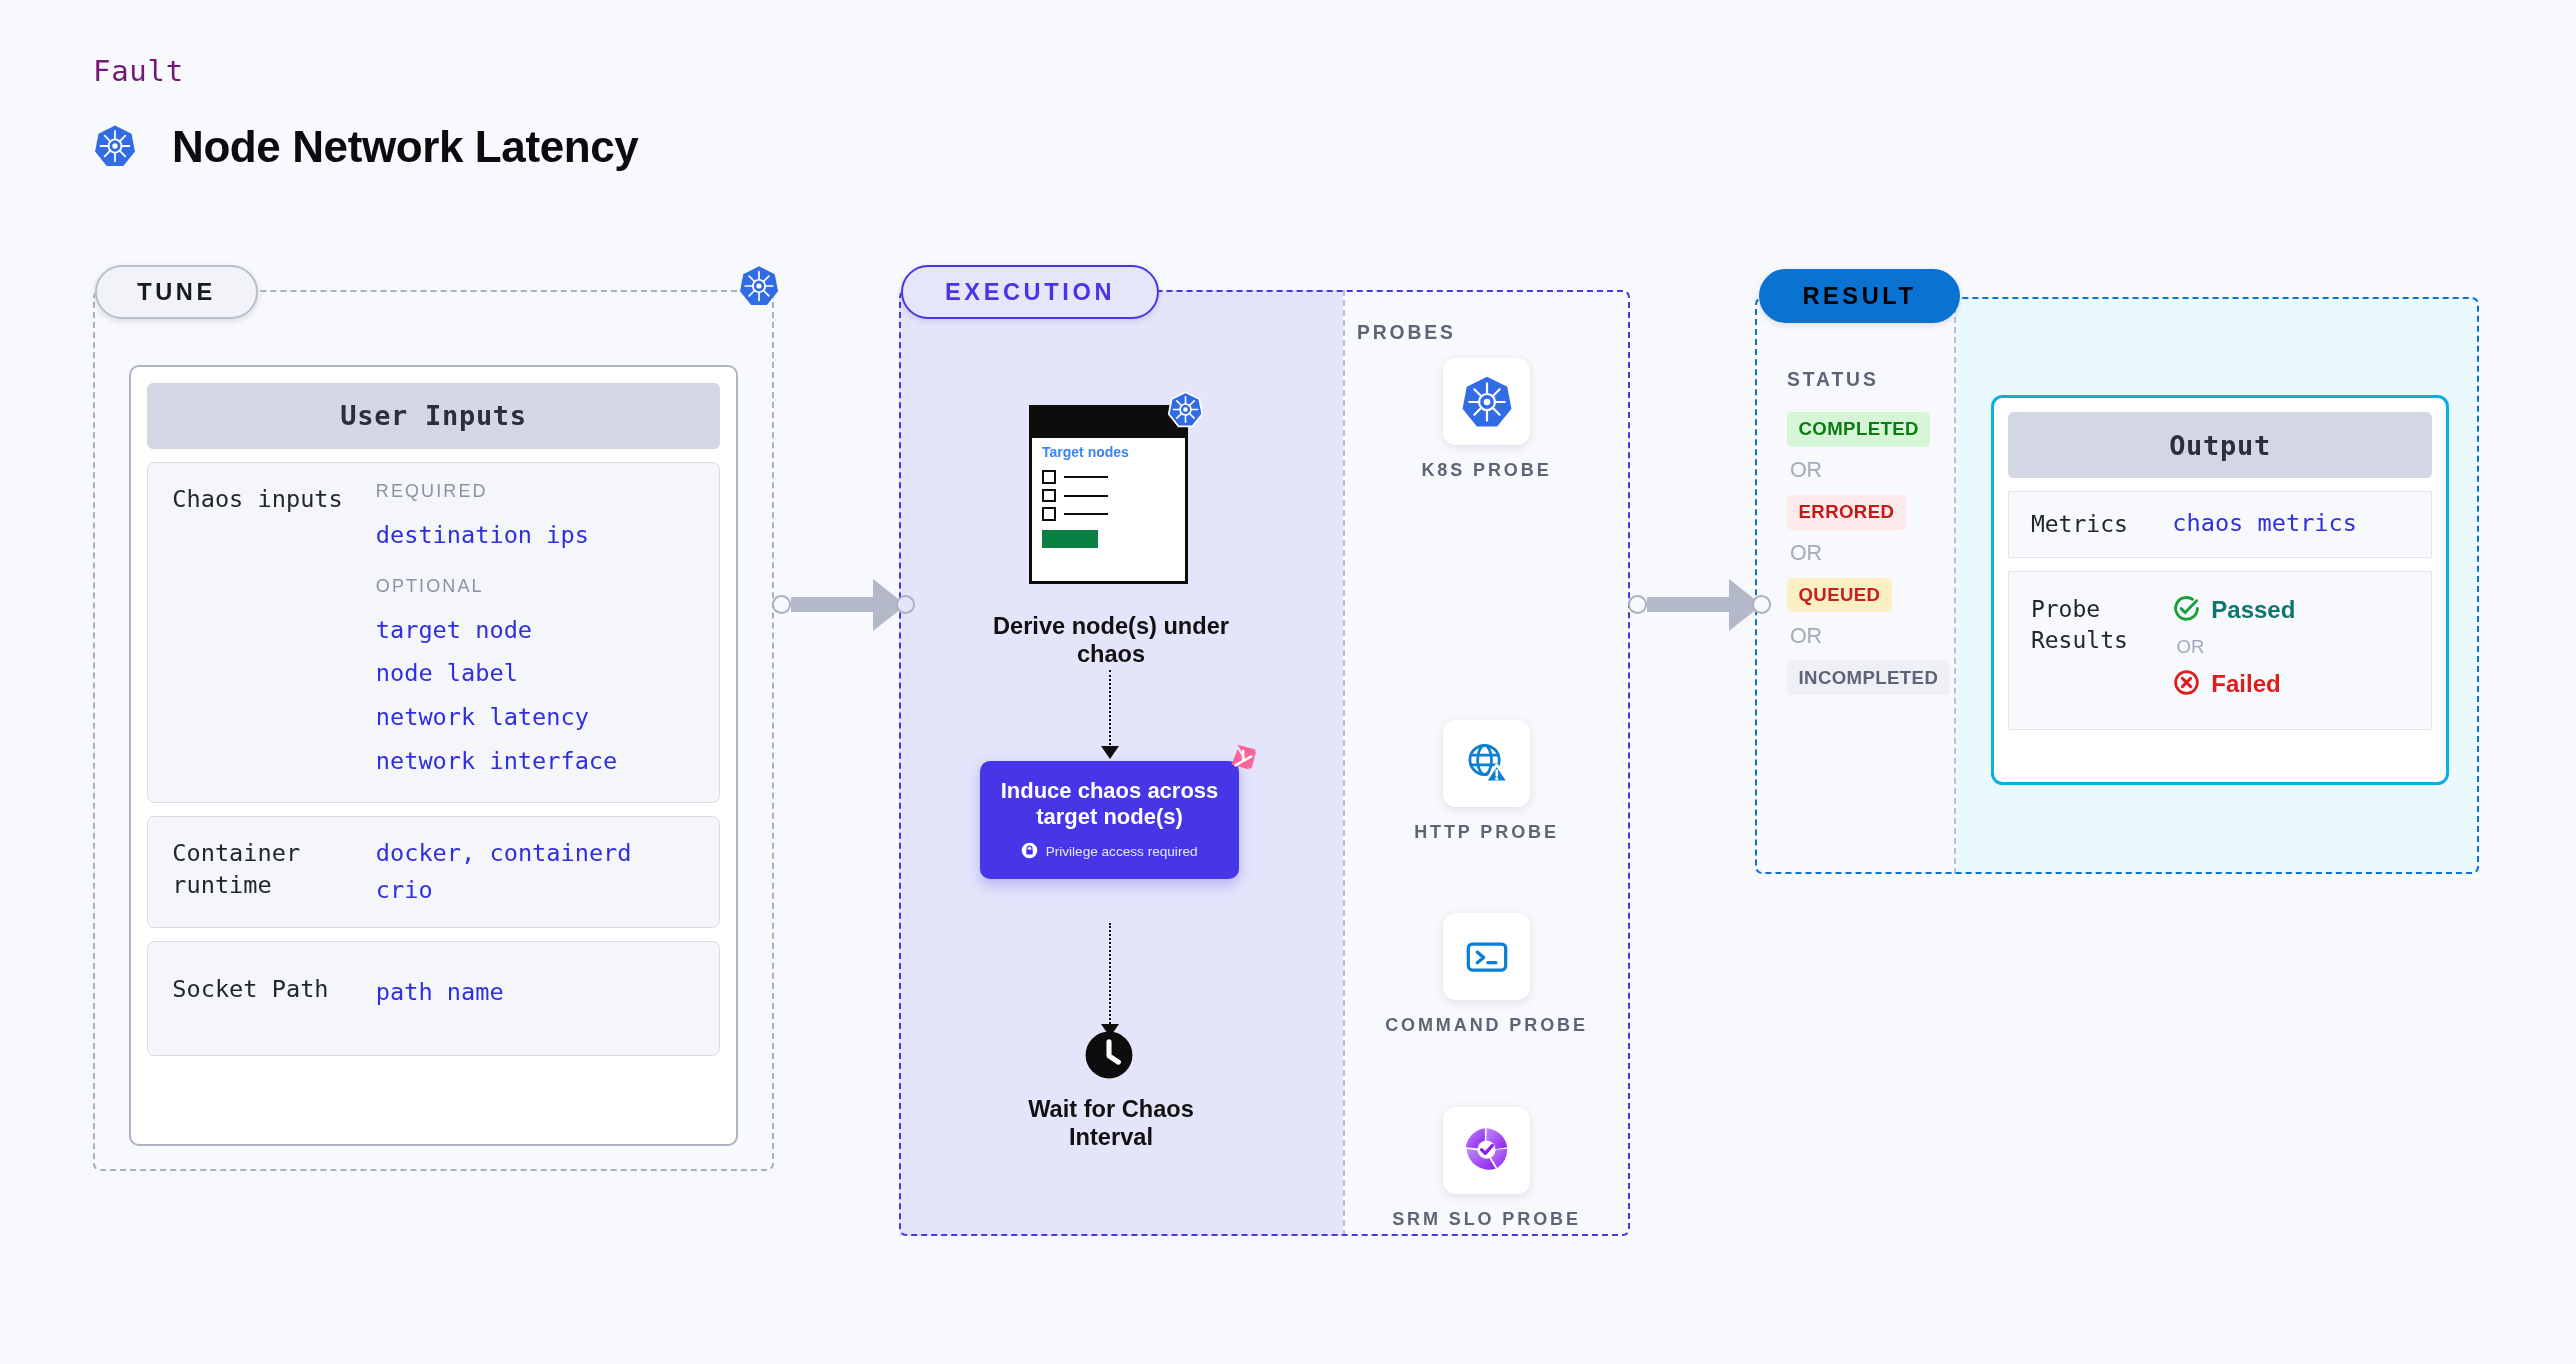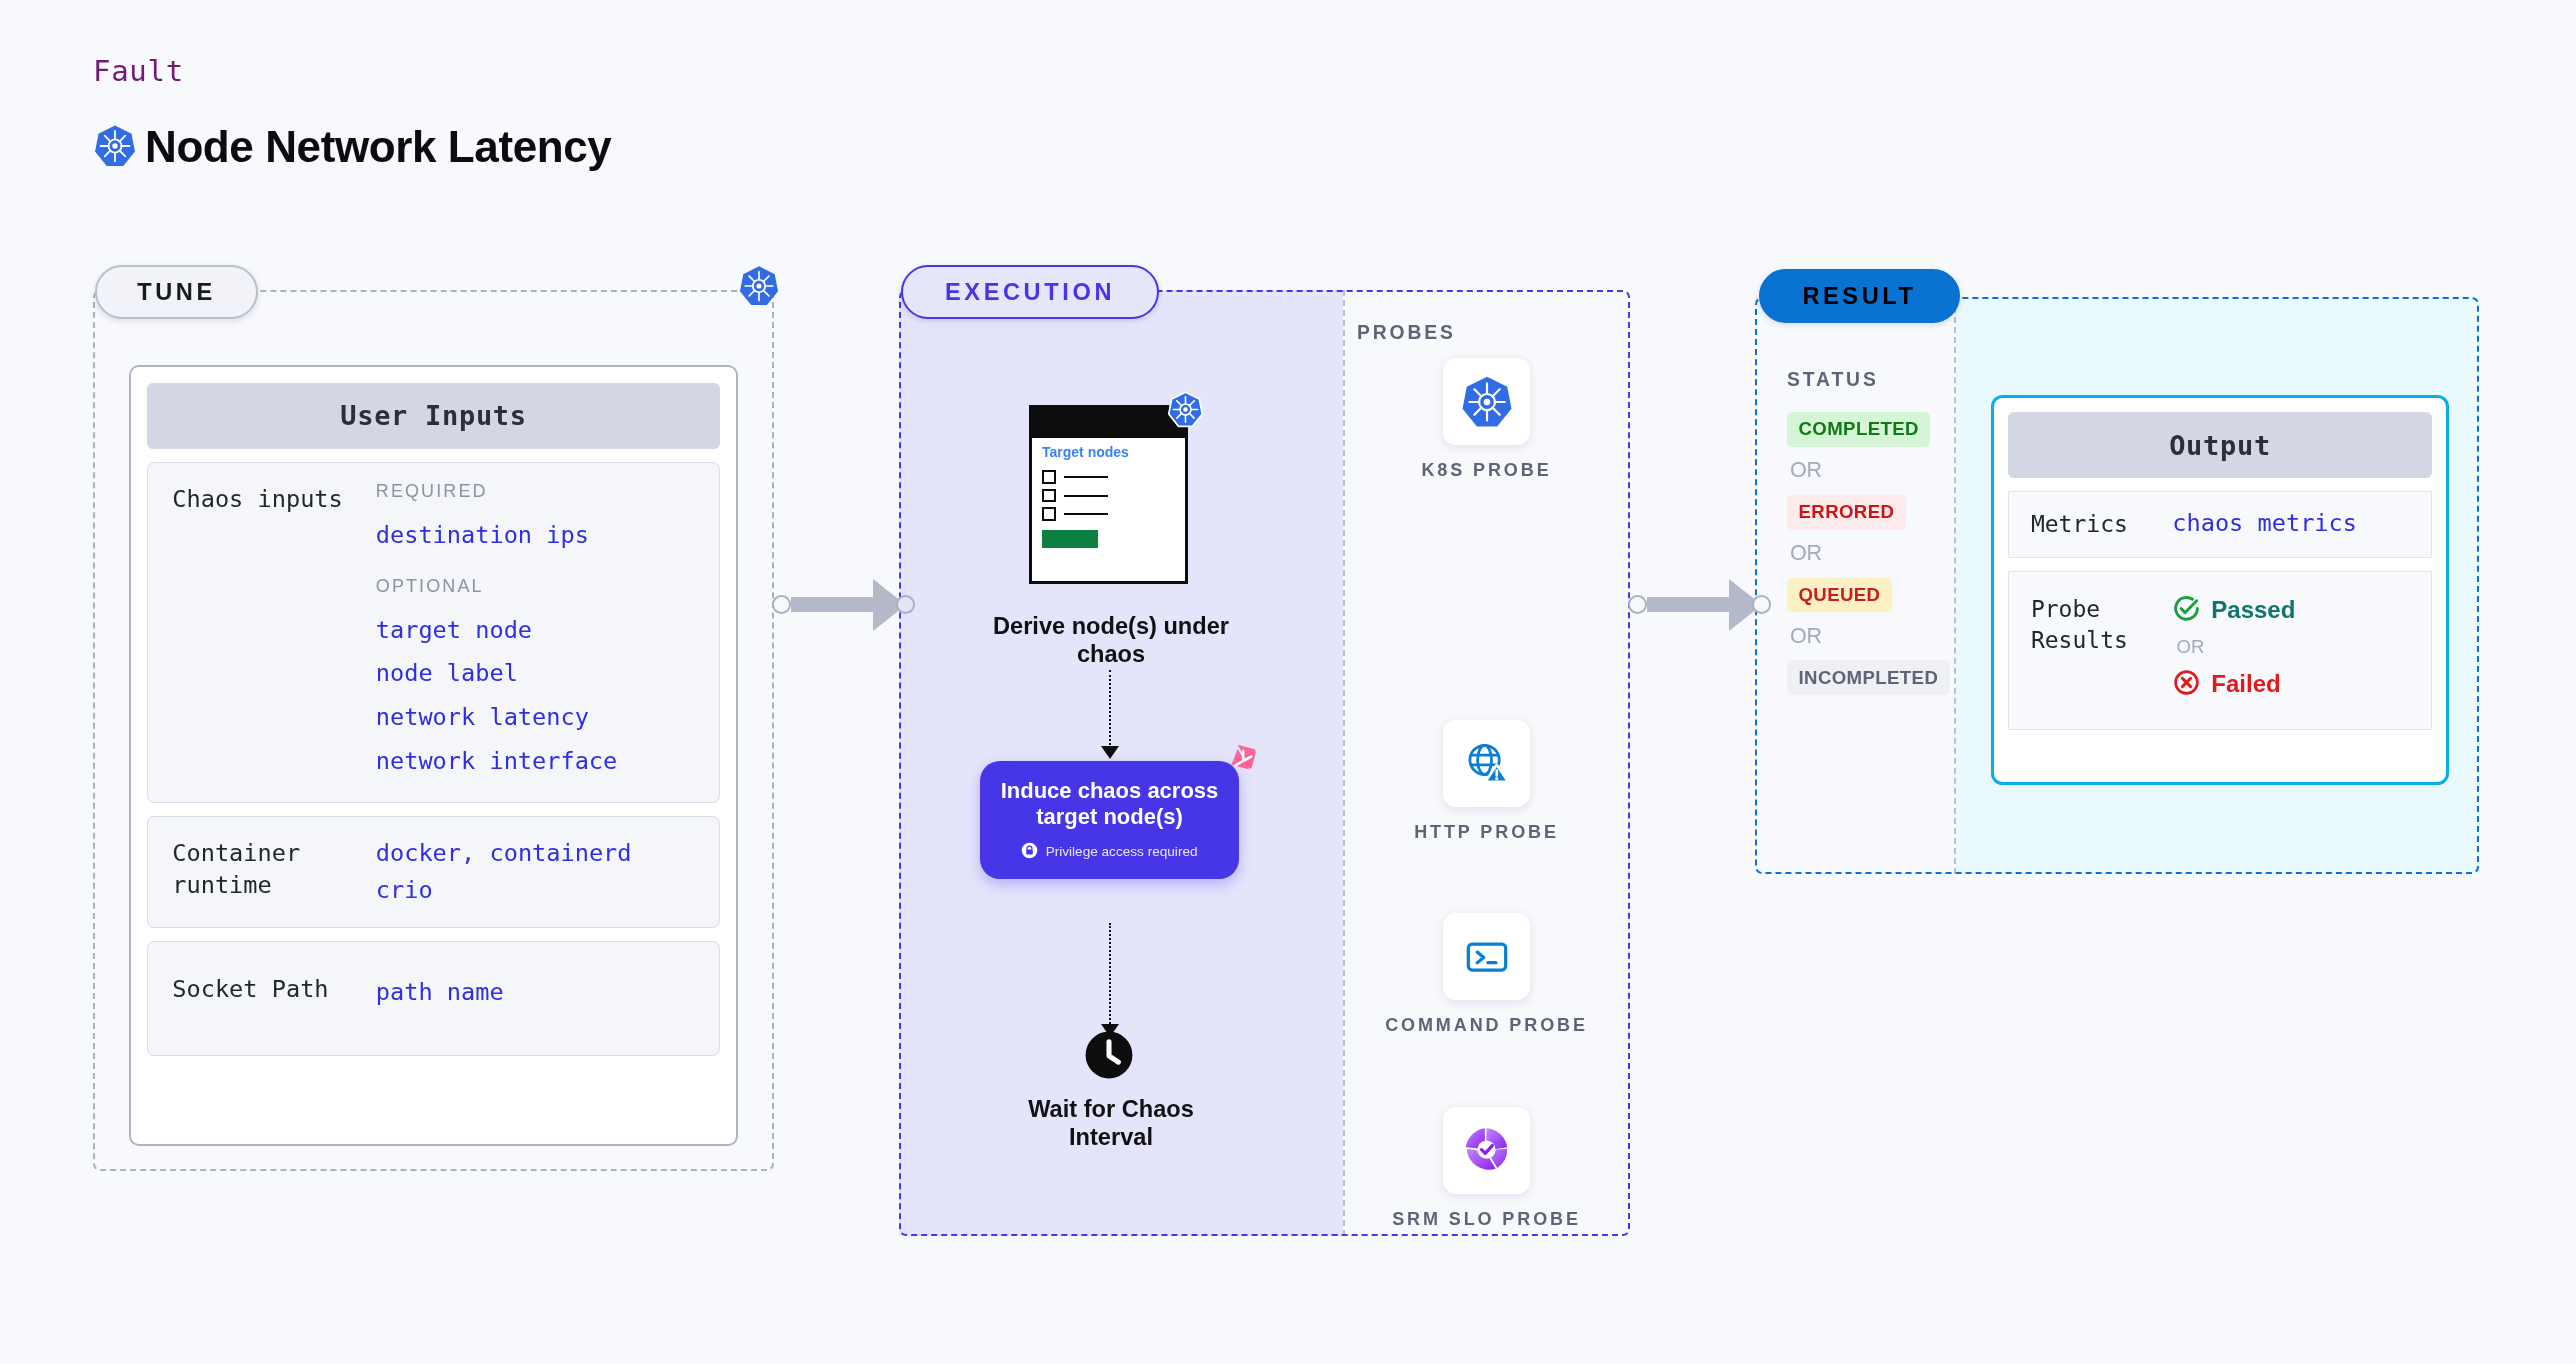--- a/index.html
+++ b/index.html
@@ -10,21 +10,21 @@
     overflow: hidden;
   }
   .canvas { position: relative; width: 2576px; height: 1365px; }
 
   
   .fault-kicker {
     position: absolute; left: 93px; top: 54px;
     font-family: "DejaVu Sans Mono", monospace;
     font-size: 29px; color: #701a75; letter-spacing: 0.7px;
   }
-  .title-row { position: absolute; left: 93px; top: 122px; display: flex; align-items: center; gap: 8px; }
+  .title-row { position: absolute; left: 93px; top: 122px; display: flex; align-items: center; gap: 35px; }
   .title-text {
     font-family: "Liberation Sans", sans-serif;
     font-size: 44px; font-weight: 700; color: #0b0c0e; letter-spacing: -0.4px;
   }
 
   
   .pill {
     position: absolute; z-index: 6;
     display: flex; align-items: center; justify-content: center;
     border-radius: 716px;
@@ -143,21 +143,21 @@
   .arrowhead {
     position: absolute; left: 1101px; width: 0; height: 0;
     border-left: 9.3px solid transparent; border-right: 9.3px solid transparent;
     border-top: 13.6px solid #0d0d0d;
   }
   .ah-1 { top: 746px; }
   .ah-2 { top: 1024px; }
 
   .chaos-box {
     position: absolute; left: 980px; top: 761px; width: 259px; height: 118px;
-    background: #4636e8; border-radius: 20px;
+    background: #4636e8; border-radius: 10px;
     display: flex; flex-direction: column; align-items: center; justify-content: center;
     box-shadow: 0 5.7px 13px rgba(70,54,232,.28);
   }
   .chaos-title {
     font-family: "Liberation Sans", sans-serif; font-weight: 700;
     font-size: 22px; color: #ffffff; text-align: center; line-height: 1.18;
   }
   .chaos-priv {
     margin-top: 11.5px; display: flex; align-items: center; gap: 7.2px;
     font-family: "Liberation Sans", sans-serif; font-size: 13.6px; color: #e8e6ff;

